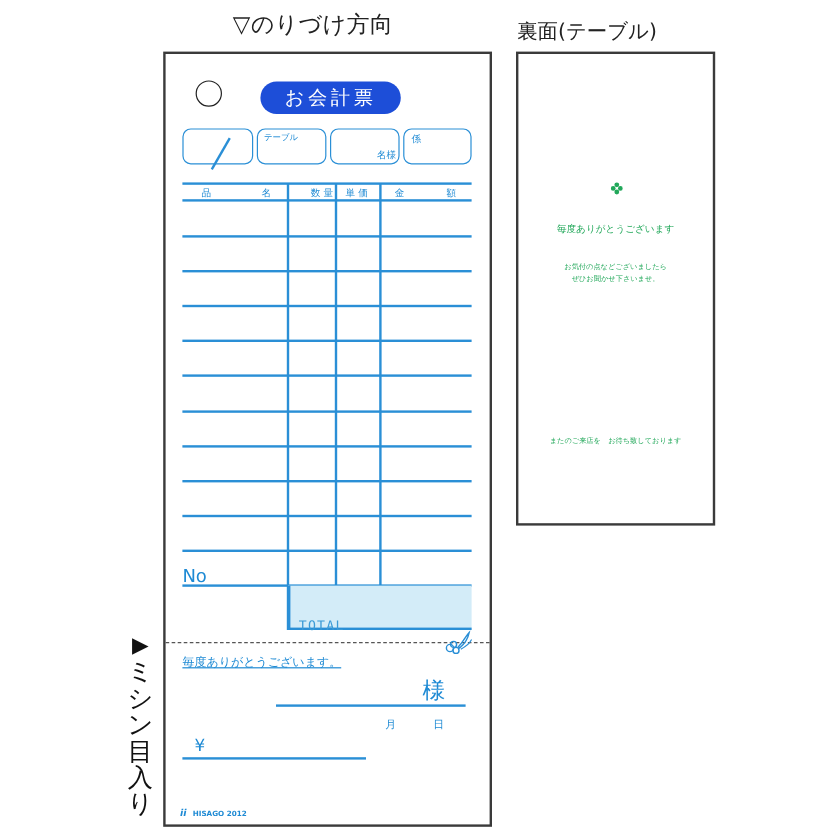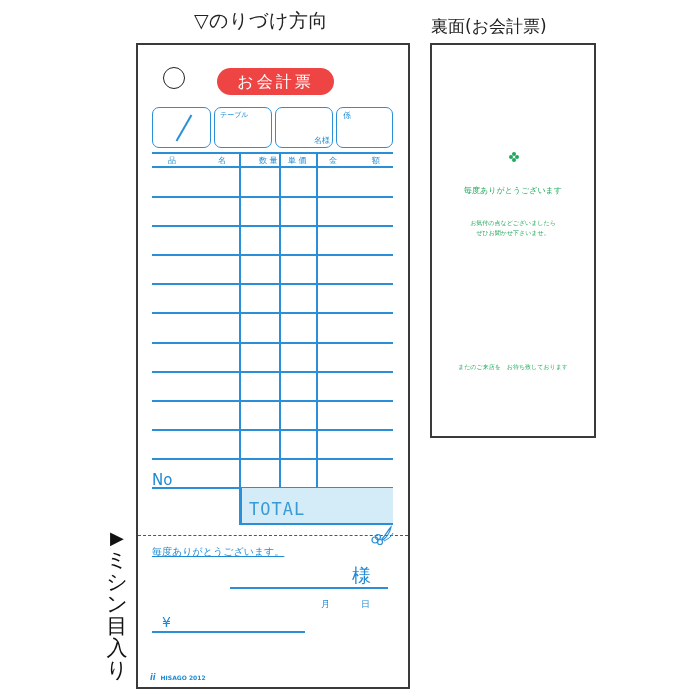--- a/index.html
+++ b/index.html
@@ -11,39 +11,39 @@
     .caption { position: absolute; font-family: "DejaVu Sans", sans-serif; color: #222; white-space: nowrap; }
     #front-caption { left: 194px; top: 8px; font-size: 19px; letter-spacing: 0.5px; }
     #back-caption { left: 431px; top: 15px; font-size: 17px; }
 
     #front-card { left: 136px; top: 43px; width: 274px; height: 646px; border: 2px solid #3a3a3a; background: #fff; }
     #back-card { left: 430px; top: 43px; width: 166px; height: 395px; border: 2px solid #3a3a3a; background: #fff; }
     .bline { background: #2a8fd6; position: absolute; }
 
     #punch-hole { left: 163px; top: 67px; width: 22px; height: 22px; border: 1.6px solid #222; border-radius: 50%; }
 
-    #title-pill { left: 217px; top: 68px; width: 117px; height: 27px; border-radius: 14px; background: #ef4444;
+    #title-pill { left: 217px; top: 68px; width: 117px; height: 27px; border-radius: 14px; background: #1d4ed8;
       color: #fff; font-size: 16px; text-align: center; line-height: 27px; letter-spacing: 3px; }
 
-    .hbox { position: absolute; top: 107px; height: 41px; border: 1.5px solid #2a8fd6; border-radius: 7px; }
+    .hbox { position: absolute; top: 107px; height: 30px; border: 1.5px solid #2a8fd6; border-radius: 7px; }
     #box-date { left: 152px; width: 59px; }
     #box-table { left: 214px; width: 58px; }
     #box-guests { left: 275px; width: 58px; }
     #box-staff { left: 336px; width: 57px; }
     .hbox .lbl { position: absolute; font-size: 7px; color: #1e8ad4; white-space: nowrap; }
     #box-table .lbl { left: 5px; top: 2px; }
     #box-guests .lbl { right: 2px; bottom: 1px; font-size: 8px; }
     #box-staff .lbl { left: 6px; top: 2px; font-size: 8px; }
     #date-slash { position: absolute; left: 30px; top: 5px; width: 1.6px; height: 30px; background: #2a8fd6; transform: rotate(30deg); transform-origin: center; }
 
     .col-head { position: absolute; top: 155px; font-size: 8px; color: #1e8ad4; white-space: nowrap; }
 
     #total-box { left: 240px; top: 488px; width: 153px; height: 37px; background: #d3ecf8;
       border-left: 2px solid #2a8fd6; border-bottom: 2px solid #2a8fd6; }
-    #total-label { position: absolute; left: 7px; top: 11px; font-size: 17px; color: #3a9ad6; letter-spacing: 1px; font-family: "DejaVu Sans Mono", monospace; }
+    #total-label { position: absolute; left: 7px; top: 27px; font-size: 11px; color: #3a9ad6; letter-spacing: 1px; font-family: "DejaVu Sans Mono", monospace; }
     #no-label { left: 152px; top: 471px; font-size: 15px; color: #1e8ad4; }
 
     #perforation { left: 138px; top: 535px; width: 270px; height: 0; border-top: 1.5px dashed #555; }
 
     #flower-icon { left: 368px; top: 525px; width: 26px; height: 22px; }
 
     #thanks-front { left: 152px; top: 545px; font-size: 10px; color: #1e8ad4; white-space: nowrap; text-decoration: underline; }
     #sama-label { left: 352px; top: 563px; font-size: 19px; color: #1e8ad4; }
     #month-label { left: 321px; top: 598px; font-size: 9px; color: #1e8ad4; }
     #day-label { left: 361px; top: 598px; font-size: 9px; color: #1e8ad4; }
@@ -58,21 +58,21 @@
     .green { color: #22a85a; margin-top: 48px; }
     #back-thanks { left: 432px; top: 137px; width: 162px; text-align: center; font-size: 8px; }
     #back-cross { left: 509px; top: 151px; width: 10px; height: 12px; }
     #back-msg1 { left: 432px; top: 170px; width: 162px; text-align: center; font-size: 6px; line-height: 10px; }
     #back-msg2 { left: 432px; top: 315px; width: 162px; text-align: center; font-size: 6px; }
   </style>
 </head>
 <body>
 
 <div class="caption" id="front-caption">▽のりづけ方向</div>
-<div class="caption" id="back-caption">裏面(お会計票)</div>
+<div class="caption" id="back-caption">裏面(テーブル)</div>
 
 <div class="abs" id="vertical-note">
   <span style="font-size:18px;">▶</span>
   <span>ミ</span>
   <span>シ</span>
   <span>ン</span>
   <span>目</span>
   <span>入</span>
   <span>り</span>
 </div>

